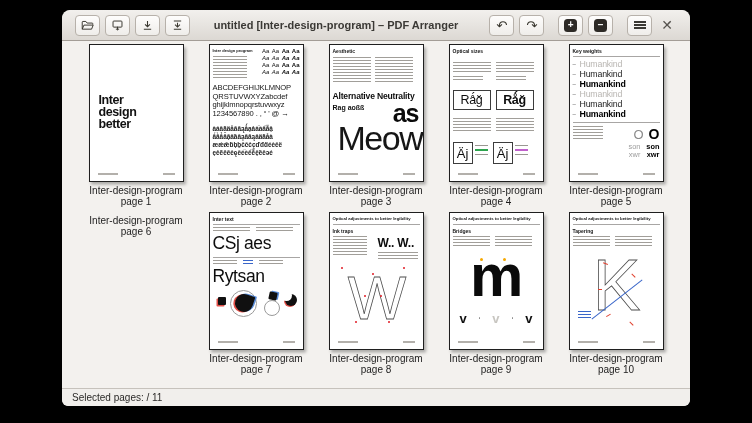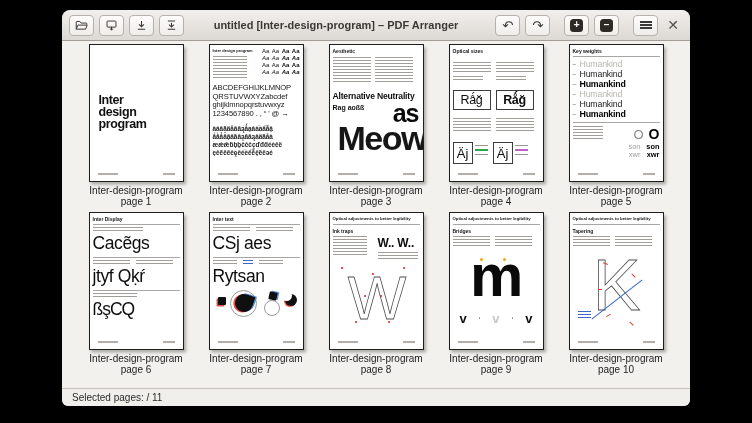--- a/index.html
+++ b/index.html
@@ -5,21 +5,21 @@
   * { margin:0; padding:0; box-sizing:border-box; }
   html,body { width:752px; height:423px; background:#000; overflow:hidden;
               font-family:"Liberation Sans","DejaVu Sans",sans-serif; }
   .window { position:absolute; left:62px; top:10px; width:628px; height:396px;
             background:#f3f1ee; border-radius:9px 9px 7px 7px;
             box-shadow:0 6px 18px rgba(0,0,0,.65); display:flex; flex-direction:column; }
   
   .headerbar { position:relative; height:31px; flex:0 0 31px;
                background:linear-gradient(#f2f0ed,#dcd8d3);
                border-bottom:1px solid #a39d96; border-radius:8px 8px 0 0;
-               display:flex; align-items:center; padding:0 7px; }
+               display:flex; align-items:center; padding:0 13px; }
   .hb-title { position:absolute; left:120px; right:200px; text-align:center;
               font-size:11px; font-weight:700; color:#3b3935; white-space:nowrap;
               overflow:hidden; text-overflow:ellipsis; }
   .hb-left,.hb-right { display:flex; align-items:center; gap:5px; z-index:2; }
   .hb-right { margin-left:auto; }
   .tbtn { width:25px; height:21px; border:1px solid #b7b1aa; border-radius:4px;
           background:linear-gradient(#fefdfc,#efedea);
           display:flex; align-items:center; justify-content:center; cursor:pointer; }
   .tbtn svg { display:block; }
   .arrow-glyph { font-size:13px; line-height:13px; color:#39372f; font-family:"DejaVu Sans",sans-serif; }
@@ -65,21 +65,21 @@
               letter-spacing:-.1px; color:#151515; white-space:nowrap; }
   .p2-acc { margin-top:6px; font-size:6.4px; line-height:8.2px; font-weight:600; color:#1a1a1a; white-space:nowrap; }
   
   .p3-cols { display:flex; gap:4px; margin-top:3px; }
   .p3-cols i { display:block; width:38px; height:26px; }
   .p3-headline { margin-top:8px; font-size:8.6px; font-weight:700; letter-spacing:-.2px; color:#0d0d0d; white-space:nowrap; }
   .p3-row { display:flex; align-items:flex-start; margin-top:3px; }
   .p3-rag { font-size:7px; font-weight:600; color:#111; }
   .p3-as { margin-left:auto; margin-right:1px; font-size:25px; line-height:19px; font-weight:800;
            letter-spacing:-1px; color:#0a0a0a; }
-  .p3-meow { margin-left:5px; font-size:34px; line-height:31px; font-weight:700;
+  .p3-meow { margin-left:5px; font-size:34px; line-height:31px; font-weight:400;
              letter-spacing:-1.5px; color:#161616; white-space:nowrap; }
   
   .p4-row { display:flex; gap:5px; margin-top:8px; }
   .p4-row .col { width:38px; }
   .p4-gkp { width:38px; height:11px; }
   .p4-lbl { width:30px; height:4px; margin-top:3px; }
   .p4-box { width:38px; height:20px; border:.6px solid #3c3c3c; margin-top:2px;
             display:flex; align-items:center; justify-content:center;
             font-size:12.5px; color:#0c0c0c; letter-spacing:-.3px; }
   .p4-box.bold { font-weight:600; }
@@ -224,21 +224,21 @@
 
   <div class="content">
 
     <div class="grid-row">
 
       <div class="cell">
         <div class="page">
           <div class="p1-title">
             <span>Inter</span>
             <span>design</span>
-            <span>program</span>
+            <span>better</span>
           </div>
           <div class="pfoot">
               <i class="fb1"></i>
               <i class="fb2"></i>
             </div>
         </div>
         <div class="cap">
           <span>Inter-design-program</span>
             <span>page 1</span>
         </div>
@@ -445,45 +445,20 @@
         <div class="cap">
           <span>Inter-design-program</span>
             <span>page 5</span>
         </div>
       </div>
     </div>
 
     <div class="grid-row">
 
       <div class="cell">
-        <div class="page">
-          <div class="pad">
-            <div class="ph">Inter Display</div>
-            <div class="hrl"></div>
-            <div class="gk-row">
-                <i class="gk" style="width:50px"></i>
-              </div>
-            <div class="bigsample">Cacẽgs</div>
-            <div class="hrl" style="margin-top:4px"></div>
-            <div class="gk-row">
-                <i class="gk" style="width:37px"></i>
-                <i class="gk" style="width:37px"></i>
-              </div>
-            <div class="bigsample">jtyf Qḳŕ</div>
-            <div class="hrl" style="margin-top:4px"></div>
-            <div class="gk-row">
-                <i class="gk" style="width:44px"></i>
-              </div>
-            <div class="bigsample tight">ßşCQ</div>
-          </div>
-          <div class="pfoot">
-              <i class="fb1"></i>
-              <i class="fb2"></i>
-            </div>
-        </div>
         <div class="cap">
           <span>Inter-design-program</span>
             <span>page 6</span>
         </div>
       </div>
 
       <div class="cell">
         <div class="page">
           <div class="pad">
             <div class="ph">Inter text</div>

